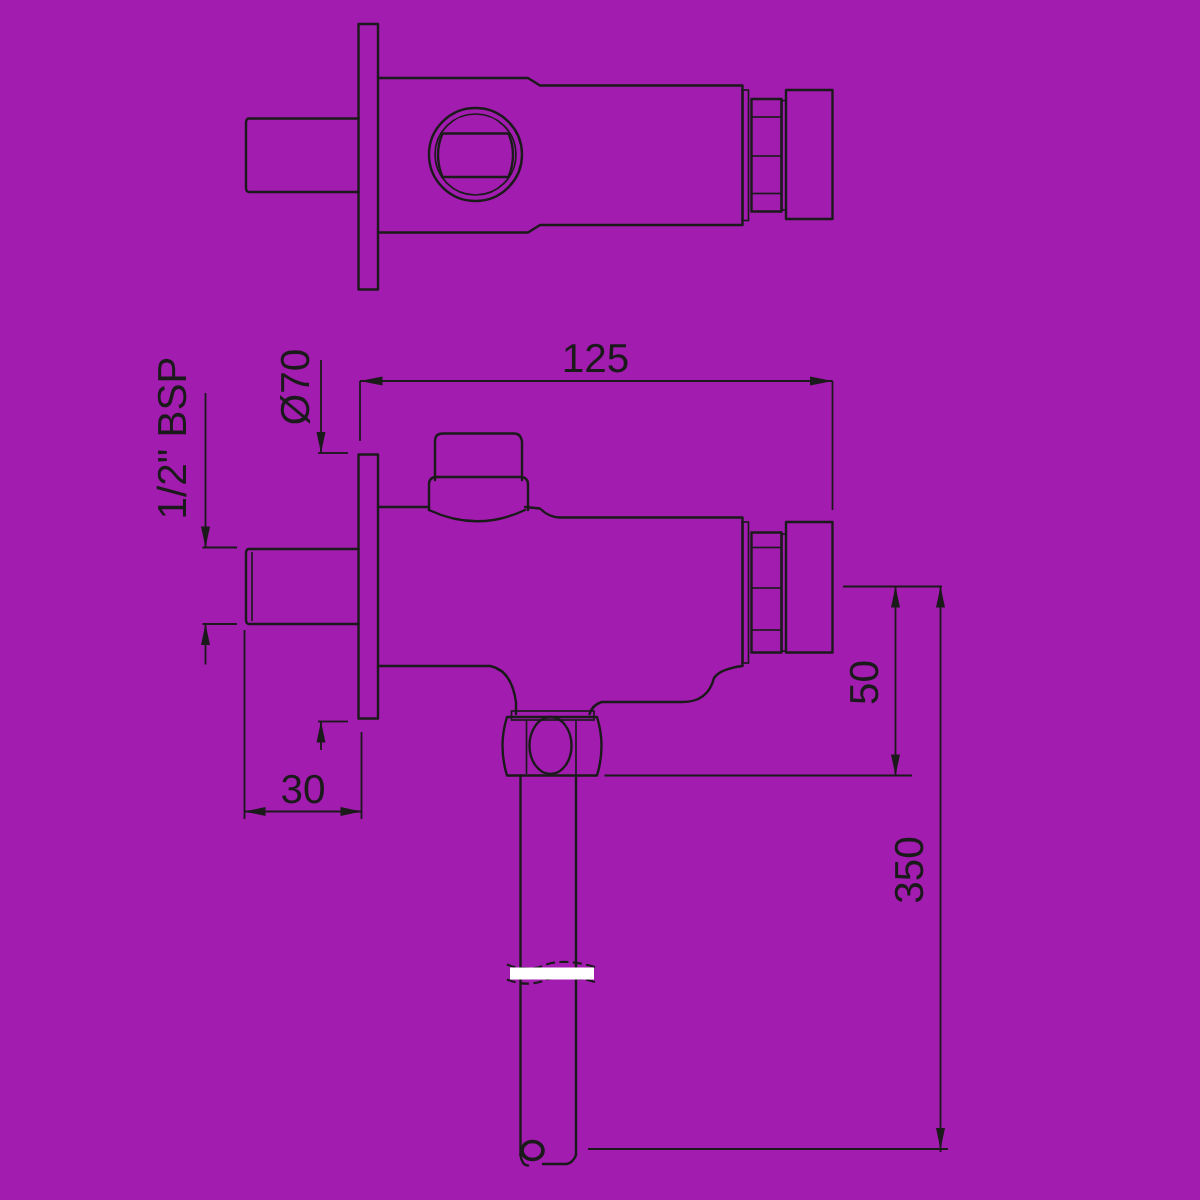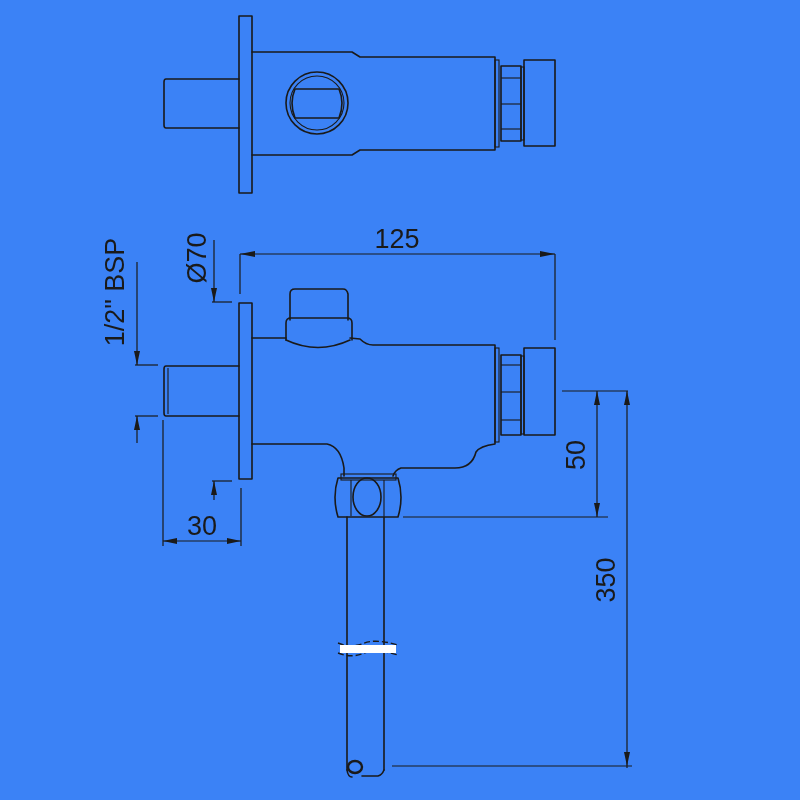--- a/index.html
+++ b/index.html
@@ -1,16 +1,16 @@
 <!DOCTYPE html>
 <html><head>
 <meta charset="utf-8">
 <style>
   html, body { margin: 0; padding: 0; background: #ffffff; }
-  #canvas { position: relative; width: 800px; height: 800px; background: #3b82f6; overflow: hidden; }
+  #canvas { position: relative; width: 800px; height: 800px; background: #a21caf; overflow: hidden; }
   svg { position: absolute; left: 0; top: 0; }
   .ln { fill: none; stroke: #1a1a1a; stroke-width: 1.6; stroke-linejoin: round; stroke-linecap: round; }
   .thin { fill: none; stroke: #1a1a1a; stroke-width: 1.1; }
   .dim { fill: none; stroke: #1a1a1a; stroke-width: 1.2; }
   .arrow { fill: #1a1a1a; stroke: none; }
   .lbl { font-family: "Liberation Sans", sans-serif; font-size: 27px; fill: #1a1a1a; }
   .brk { fill: none; stroke: #1a1a1a; stroke-width: 1.4; stroke-dasharray: 6 3; }
 </style>
 </head>
 <body>

